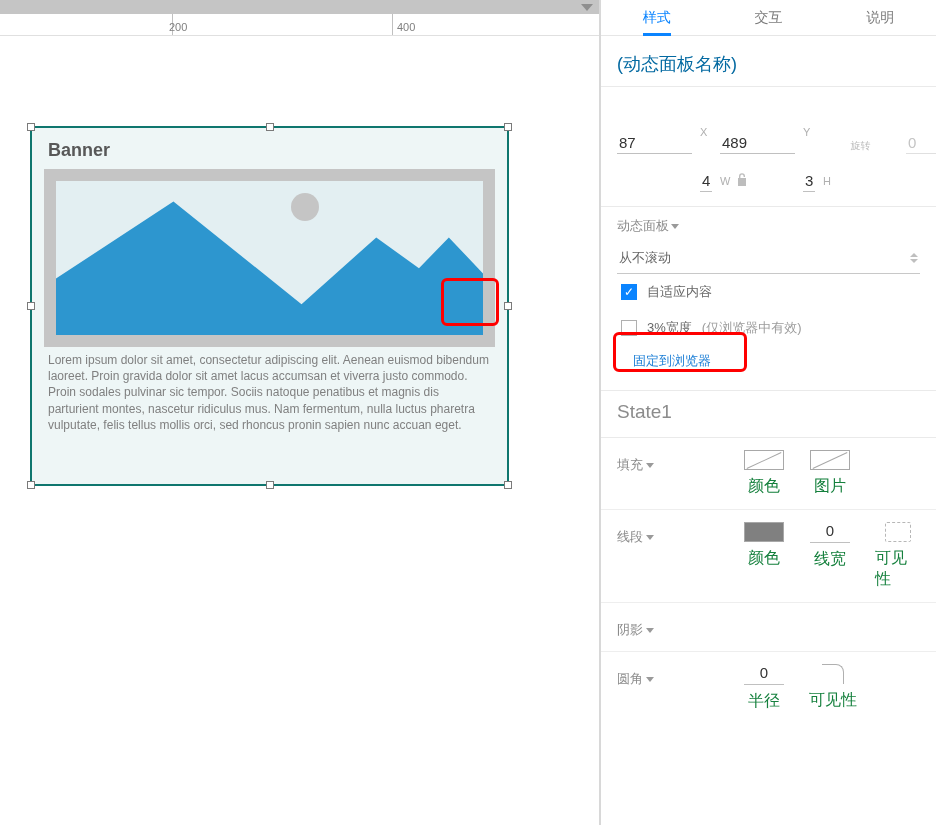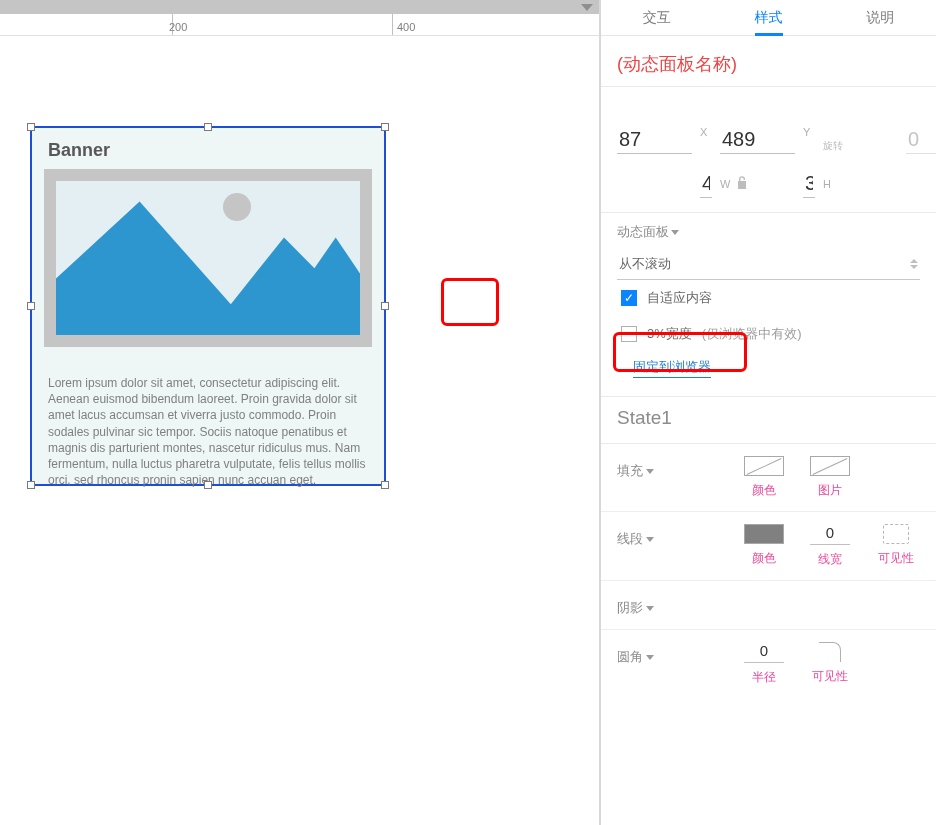--- a/index.html
+++ b/index.html
@@ -47,22 +47,22 @@
     .stage {
       position: absolute;
       top: 36px; left: 0; right: 0; bottom: 0;
       background: #fff;
     }
 
     
     .widget-sel {
       position: absolute;
       left: 30px; top: 90px;
-      width: 356px; height: 360px;
-      border: 2px solid #1d4ed8;
+      width: 479px; height: 360px;
+      border: 2px solid #0f766e;
     }
     .handle {
       position: absolute;
       width: 8px; height: 8px;
       background: #fff;
       border: 1px solid #7a7a7a;
     }
     .h-nw { left: -5px; top: -5px; }
     .h-n  { left: calc(50% - 4px); top: -5px; }
     .h-ne { right: -5px; top: -5px; }
@@ -111,21 +111,21 @@
       border-radius: 50%;
       background: #c5c5c5;
       left: 55%; top: 12px;
     }
     .mountains {
       position: absolute;
       left: 0; bottom: 0;
       width: 100%; height: 100%;
     }
     .banner-text {
-      padding: 28px 4px 0 4px;
+      padding: 5px 4px 0 4px;
       font-size: 12px;
       color: #808080;
       line-height: 1.35;
     }
 
     
     .inspector {
       width: 336px;
       background: #fff;
       border-left: 1px solid #d8d8d8;
@@ -159,21 +159,21 @@
       height: 3px;
       background: #0a84ff;
     }
 
     .section {
       padding: 10px 16px 14px 16px;
       border-bottom: 1px solid #eaeaea;
     }
     .name-placeholder {
       font-size: 18px;
-      color: #ef4444;
+      color: #0369a1;
       padding: 6px 0 4px 0;
     }
     .sec-title {
       color: #8b8b8b;
       font-size: 13px;
       display: flex;
       align-items: center;
       justify-content: space-between;
     }
     .sec-title .eye { color: #bfbfbf; }
@@ -182,30 +182,30 @@
       display: grid;
       grid-template-columns: 1fr 12px 1fr 12px 1fr 14px;
       column-gap: 8px;
       row-gap: 16px;
       align-items: end;
       padding-top: 14px;
     }
     .in-line {
       border: none;
       border-bottom: 1px solid #c0c0c0;
-      font-size: 20px;
+      font-size: 15px;
       color: #333;
       width: 100%;
       padding: 2px 2px;
       background: transparent;
       outline: none;
     }
     .in-line::placeholder { color: #c4c4c4; }
     .suff { font-size: 11px; color: #b0b0b0; align-self: center; padding-bottom: 1px; }
-    .suff.small { font-size: 10px; display: block; color: #bbb; }
+    .suff.small { font-size: 10px; display: block; text-align: center; color: #bbb; }
     .rotate-col { display: flex; flex-direction: column; align-items: center; gap: 3px; }
     .rotate-col .in-line { color: #c4c4c4; border-bottom: 1px solid #e0e0e0; }
     .lock { color: #bdbdbd; font-size: 13px; }
 
     .collapse-head {
       display: flex;
       align-items: center;
       color: #8b8b8b;
       padding-bottom: 8px;
     }
@@ -302,21 +302,21 @@
     }
     .swatch.diag::after {
       content: "";
       position: absolute;
       left: 0; right: 0; top: 50%;
       border-top: 1px solid #a8a8a8;
       transform: rotate(-25deg);
       transform-origin: center;
     }
     .swatch.fill-dark { background: #808080; }
-    .prop-item .lbl { font-size: 12px; color: #ec4899; }
+    .prop-item .lbl { font-size: 16px; color: #15803d; }
     .num-in {
       width: 40px;
       border: none;
       border-bottom: 1px solid #c0c0c0;
       text-align: center;
       font-size: 15px;
       color: #333;
       padding: 0 0 3px 0;
       background: transparent;
     }
@@ -371,22 +371,22 @@
           </div>
           <div class="banner-text">Lorem ipsum dolor sit amet, consectetur adipiscing elit. Aenean euismod bibendum laoreet. Proin gravida dolor sit amet lacus accumsan et viverra justo commodo. Proin sodales pulvinar sic tempor. Sociis natoque penatibus et magnis dis parturient montes, nascetur ridiculus mus. Nam fermentum, nulla luctus pharetra vulputate, felis tellus mollis orci, sed rhoncus pronin sapien nunc accuan eget.</div>
         </div>
       </div>
     </div>
   </div>
 
   <div class="inspector">
 
     <div class="tabs">
+      <div class="tab active">样式</div>
       <div class="tab">交互</div>
-      <div class="tab active">样式</div>
       <div class="tab">说明</div>
     </div>
 
     <div class="section" style="padding-bottom:6px;">
       <div class="name-placeholder">(动态面板名称)</div>
     </div>
 
     <div class="section">
       <div class="pos-grid">
         <input class="in-line" value="87" style="">

